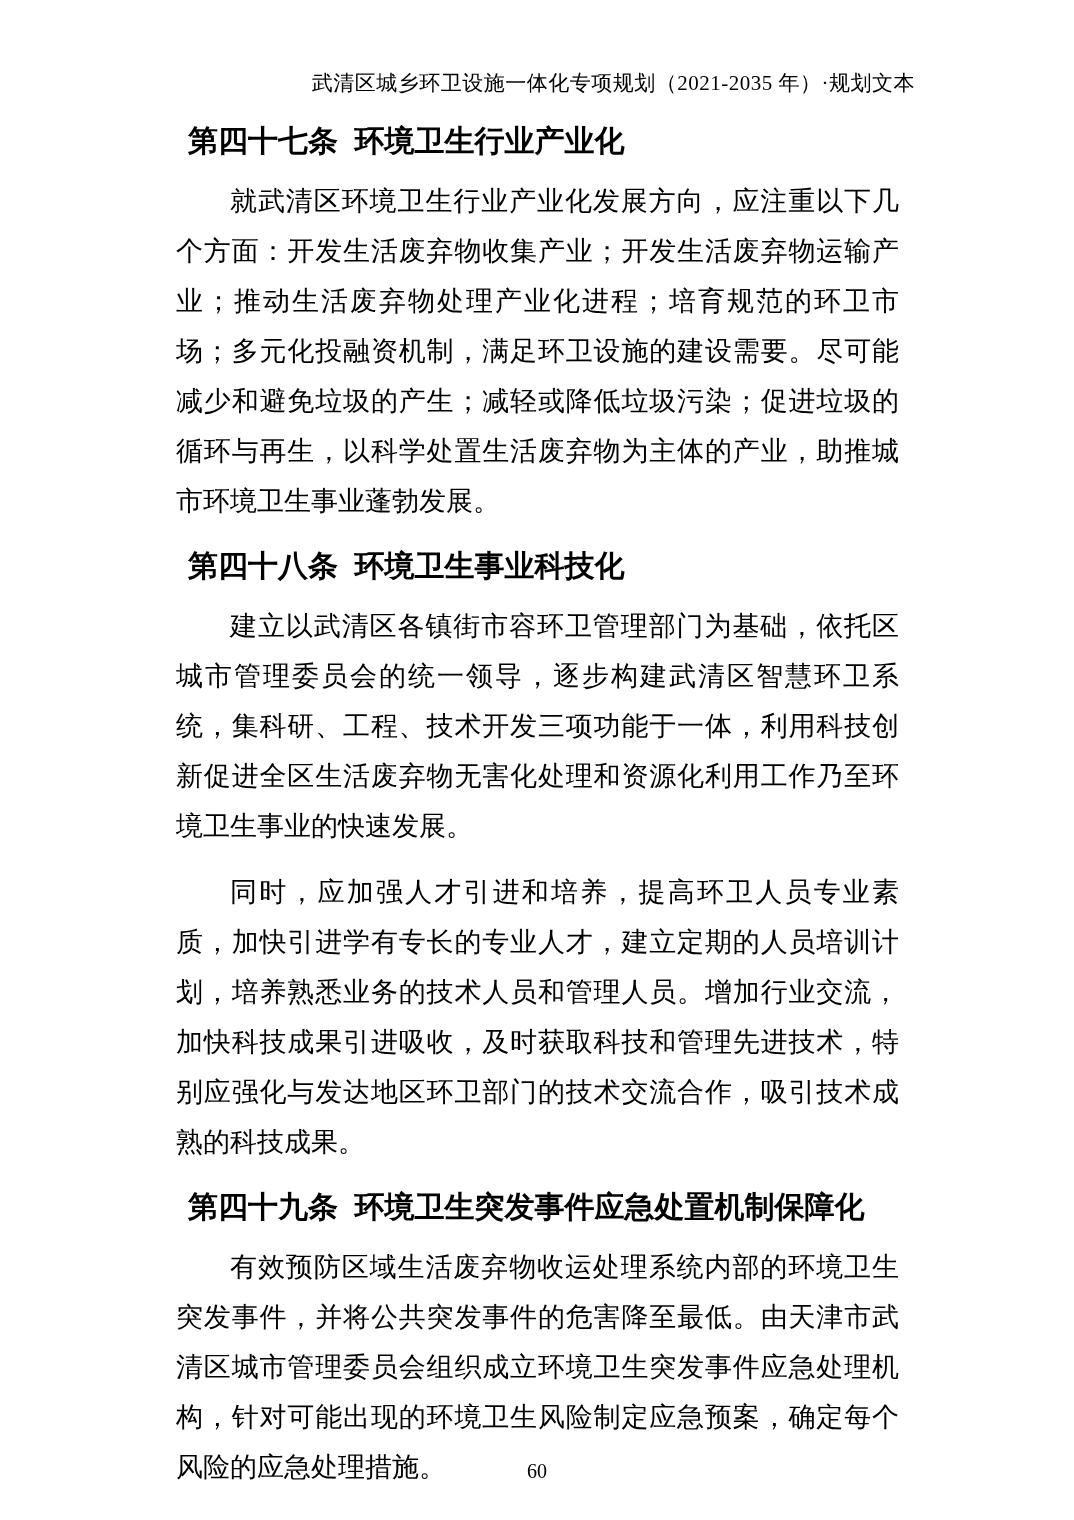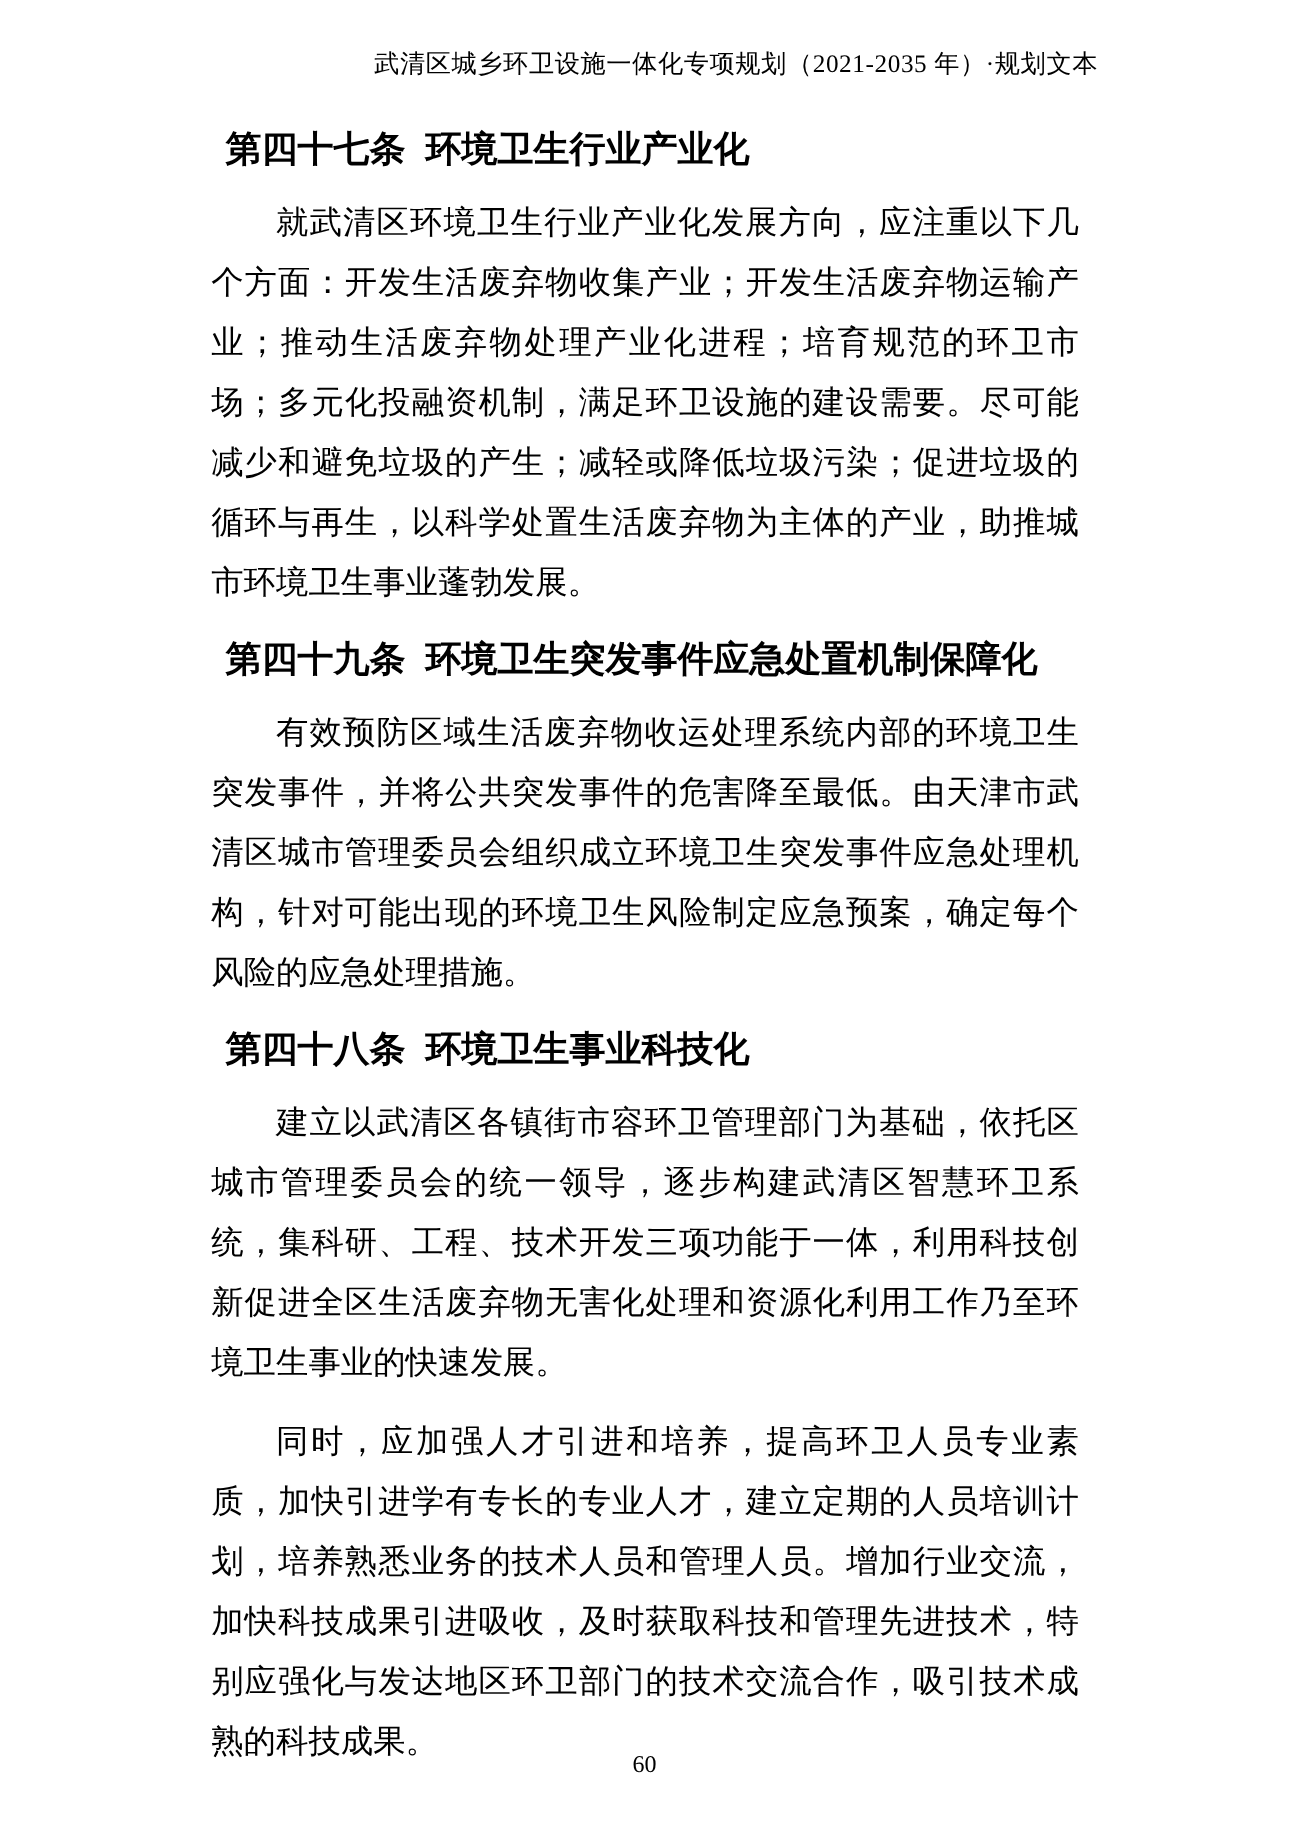--- a/index.html
+++ b/index.html
@@ -12,42 +12,42 @@
     height: 1520px;
     position: relative;
     overflow: hidden;
     color: #000000;
     font-family: "Liberation Serif", "DejaVu Serif", serif;
   }
   .page {
     position: relative;
     width: 755px;
     margin: 0 auto 0 160px;
-    padding-top: 38px;
+    padding-top: 68px;
     box-sizing: content-box;
   }
   .running-header {
     text-align: right;
     font-size: 21px;
     line-height: 30px;
     letter-spacing: 0.5px;
     color: #000000;
     white-space: nowrap;
   }
   h2.article-heading {
     font-family: "Liberation Sans", "DejaVu Sans", sans-serif;
     font-weight: 700;
     font-size: 30px;
     line-height: 38px;
     margin: 21px 0 13px 0;
     padding-left: 28px;
     color: #000000;
   }
   h2.article-heading.first {
-    margin-top: 38px;
+    margin-top: 24px;
   }
   h2.article-heading .h-title {
     margin-left: 0.55em;
   }
   p.body-para {
     margin: 16px;
     font-size: 27px;
     line-height: 50px;
     text-align: justify;
     text-justify: inter-ideograph;
@@ -74,28 +74,28 @@
 
   <section>
     <h2 class="article-heading first">
       <span class="h-num">第四十七条</span><span class="h-title">环境卫生行业产业化</span>
     </h2>
     <p class="body-para">就武清区环境卫生行业产业化发展方向，应注重以下几个方面：开发生活废弃物收集产业；开发生活废弃物运输产业；推动生活废弃物处理产业化进程；培育规范的环卫市场；多元化投融资机制，满足环卫设施的建设需要。尽可能减少和避免垃圾的产生；减轻或降低垃圾污染；促进垃圾的循环与再生，以科学处置生活废弃物为主体的产业，助推城市环境卫生事业蓬勃发展。</p>
   </section>
 
   <section>
     <h2 class="article-heading">
-      <span class="h-num">第四十九条</span><span class="h-title">环境卫生突发事件应急处置机制保障化</span>
+      <span class="h-num">第四十八条</span><span class="h-title">环境卫生事业科技化</span>
     </h2>
-    <p class="body-para">有效预防区域生活废弃物收运处理系统内部的环境卫生突发事件，并将公共突发事件的危害降至最低。由天津市武清区城市管理委员会组织成立环境卫生突发事件应急处理机构，针对可能出现的环境卫生风险制定应急预案，确定每个风险的应急处理措施。</p>
+    <p class="body-para">建立以武清区各镇街市容环卫管理部门为基础，依托区城市管理委员会的统一领导，逐步构建武清区智慧环卫系统，集科研、工程、技术开发三项功能于一体，利用科技创新促进全区生活废弃物无害化处理和资源化利用工作乃至环境卫生事业的快速发展。</p>
+    <p class="body-para">同时，应加强人才引进和培养，提高环卫人员专业素质，加快引进学有专长的专业人才，建立定期的人员培训计划，培养熟悉业务的技术人员和管理人员。增加行业交流，加快科技成果引进吸收，及时获取科技和管理先进技术，特别应强化与发达地区环卫部门的技术交流合作，吸引技术成熟的科技成果。</p>
   </section>
 
   <section>
     <h2 class="article-heading">
-      <span class="h-num">第四十八条</span><span class="h-title">环境卫生事业科技化</span>
+      <span class="h-num">第四十九条</span><span class="h-title">环境卫生突发事件应急处置机制保障化</span>
     </h2>
-    <p class="body-para">建立以武清区各镇街市容环卫管理部门为基础，依托区城市管理委员会的统一领导，逐步构建武清区智慧环卫系统，集科研、工程、技术开发三项功能于一体，利用科技创新促进全区生活废弃物无害化处理和资源化利用工作乃至环境卫生事业的快速发展。</p>
-    <p class="body-para">同时，应加强人才引进和培养，提高环卫人员专业素质，加快引进学有专长的专业人才，建立定期的人员培训计划，培养熟悉业务的技术人员和管理人员。增加行业交流，加快科技成果引进吸收，及时获取科技和管理先进技术，特别应强化与发达地区环卫部门的技术交流合作，吸引技术成熟的科技成果。</p>
+    <p class="body-para">有效预防区域生活废弃物收运处理系统内部的环境卫生突发事件，并将公共突发事件的危害降至最低。由天津市武清区城市管理委员会组织成立环境卫生突发事件应急处理机构，针对可能出现的环境卫生风险制定应急预案，确定每个风险的应急处理措施。</p>
   </section>
 
 </div>
 
 <div class="page-number">60</div>
 
 </body></html>

